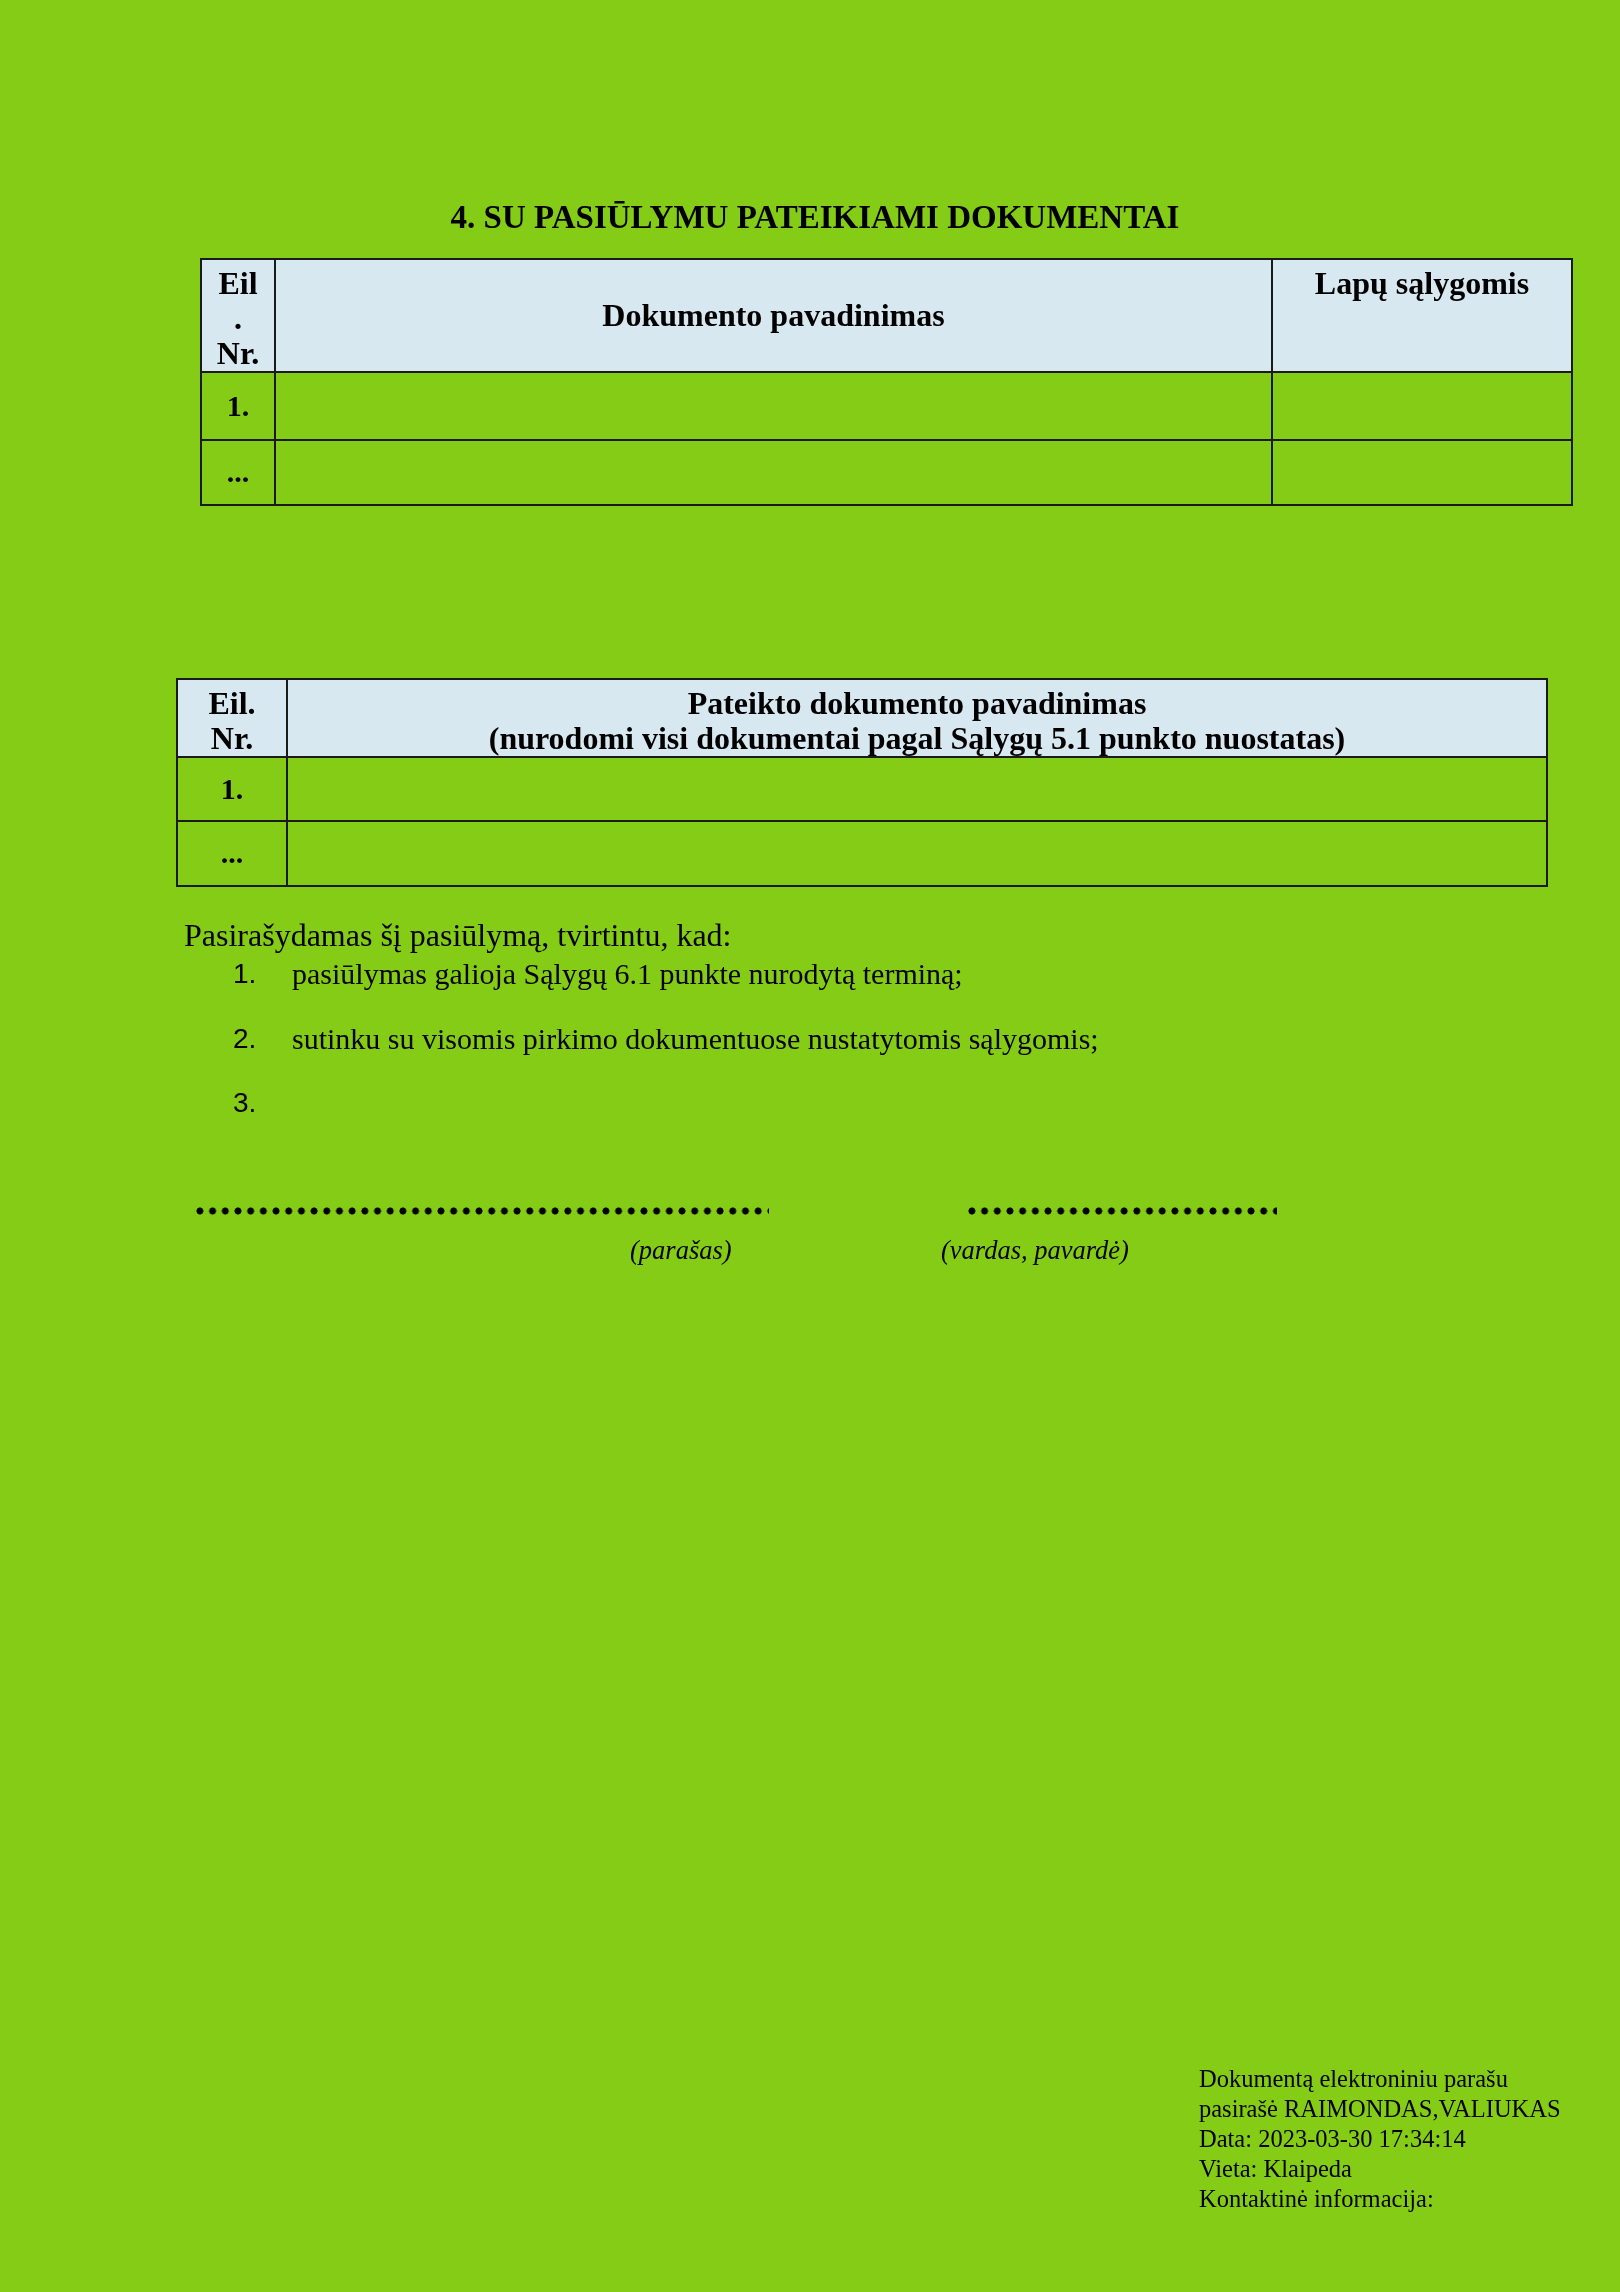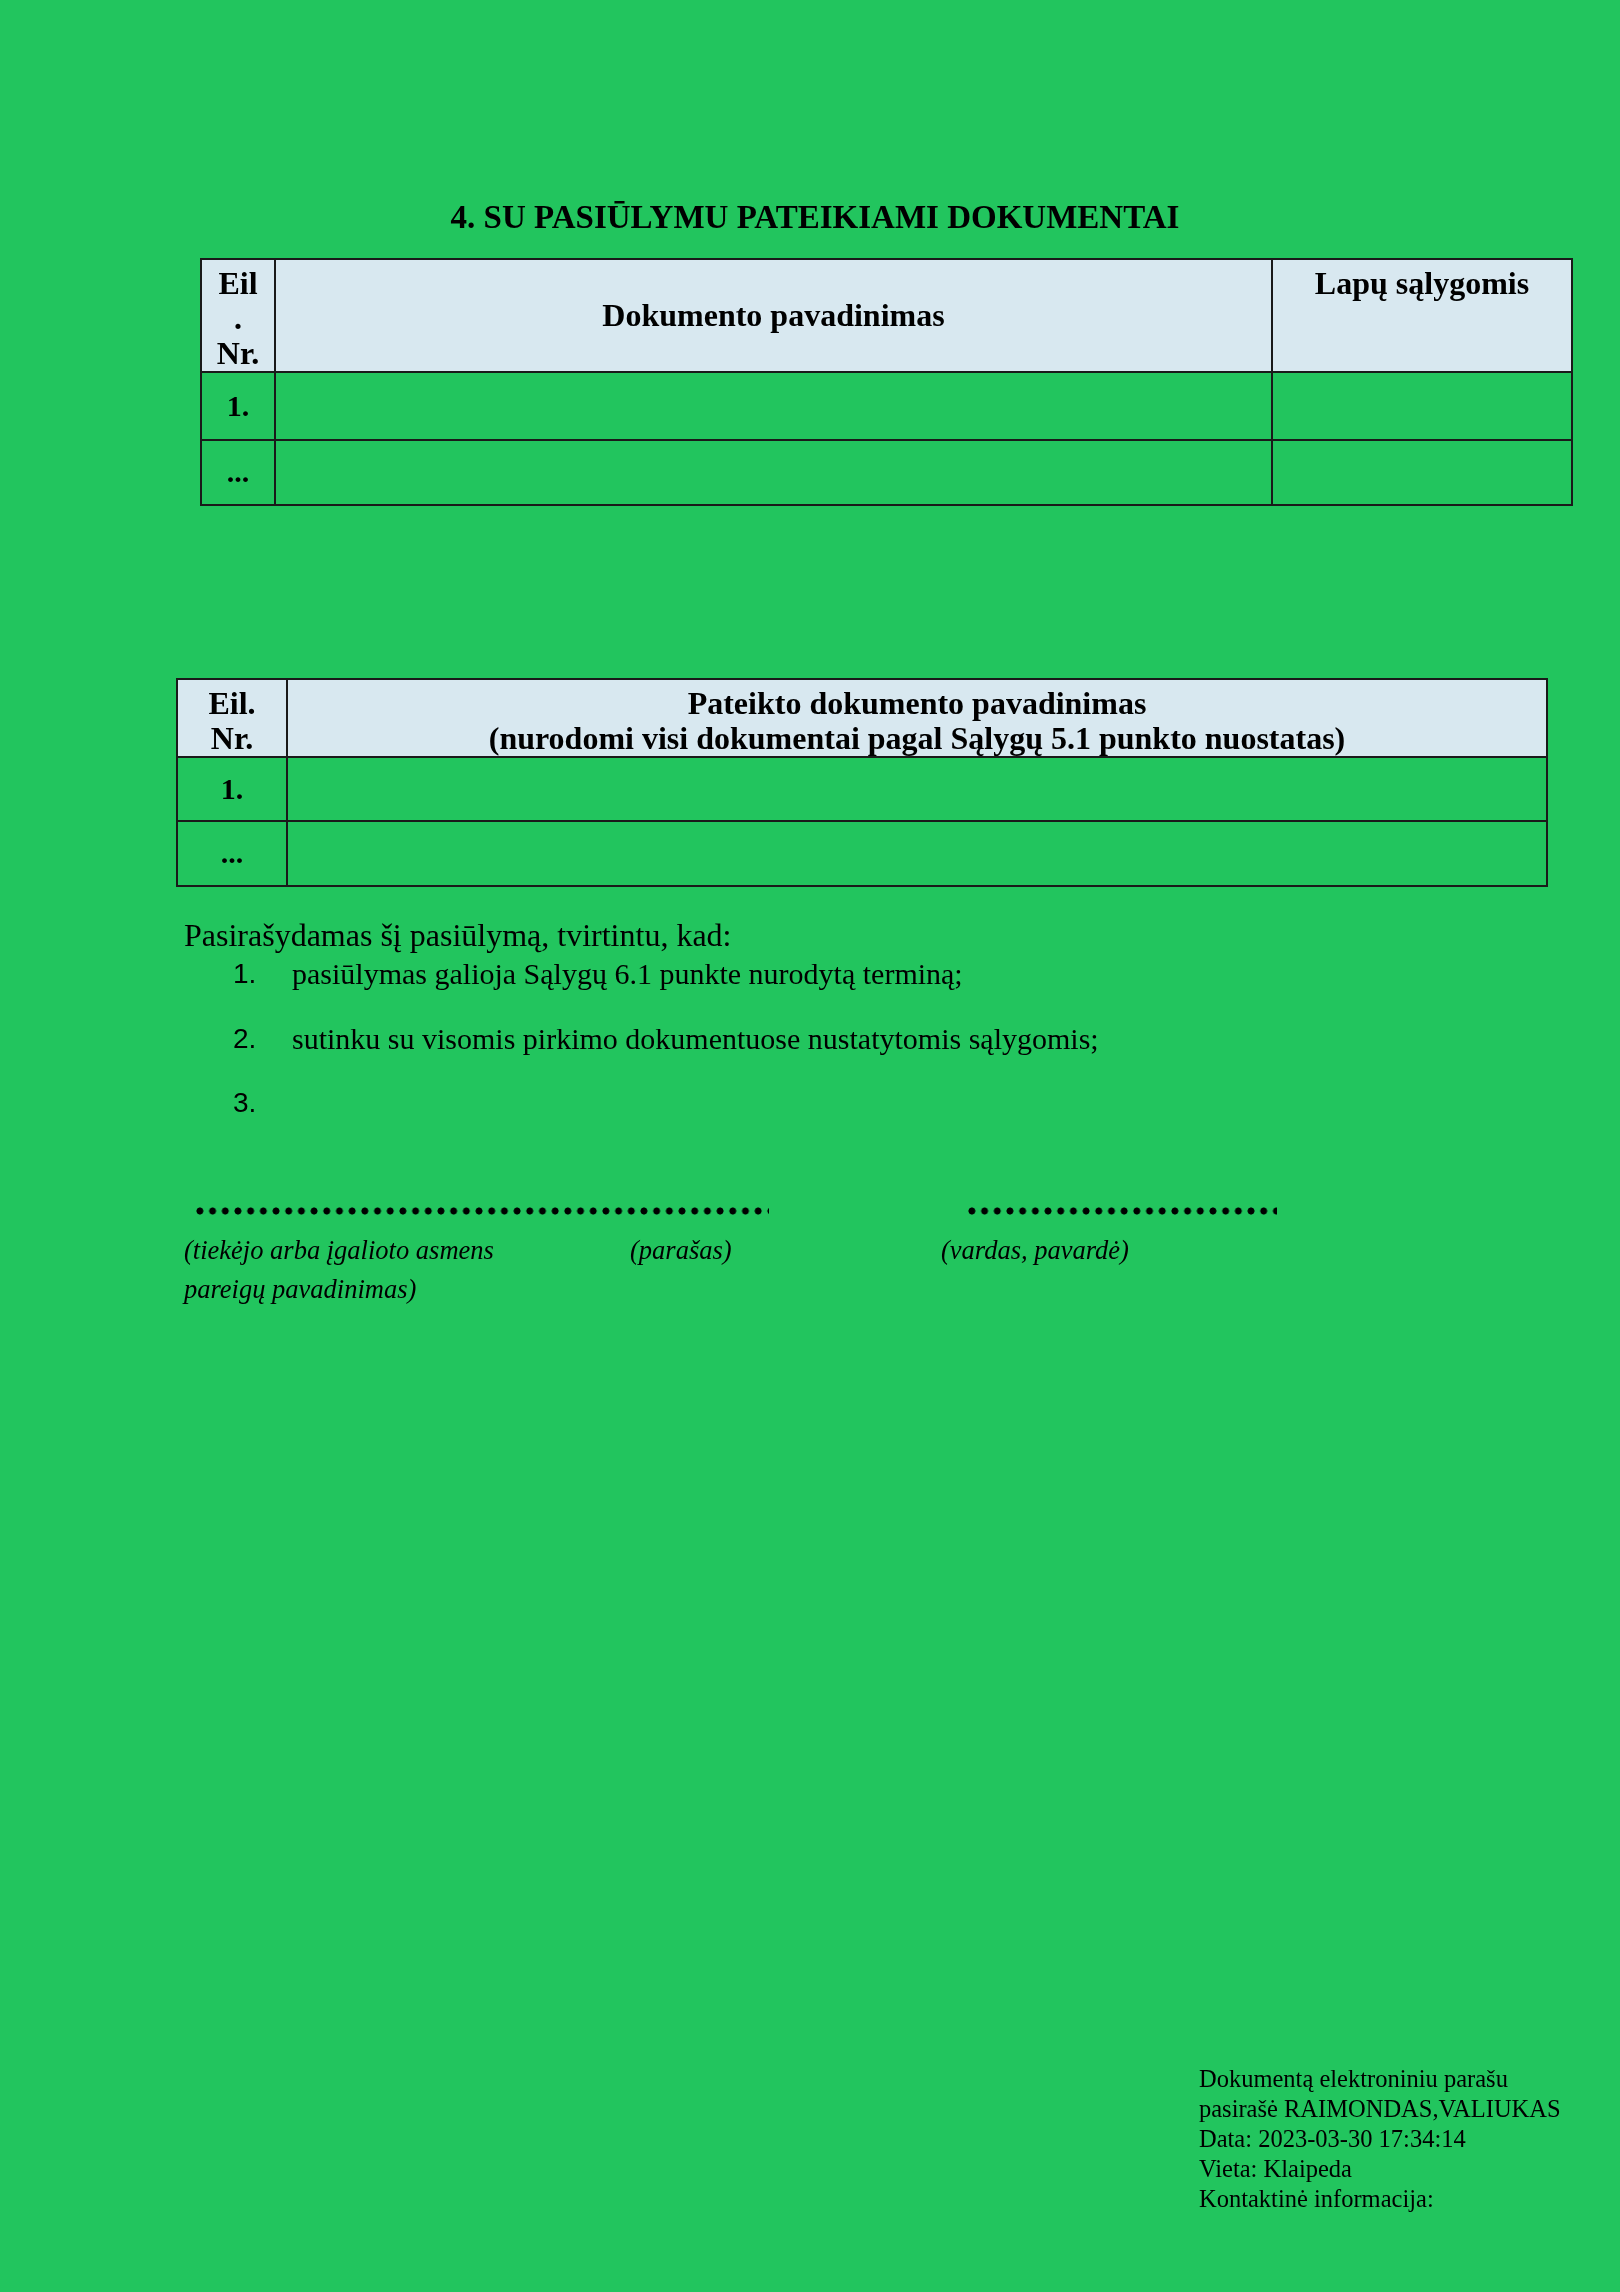--- a/index.html
+++ b/index.html
@@ -1,20 +1,20 @@
 <!DOCTYPE html>
 <html><head>
 <meta charset="utf-8">
 <style>
   html, body { margin: 0; padding: 0; background: #ffffff; }
   .page {
     position: relative;
     width: 1620px;
     height: 2293px;
-    background: #22c55e;
+    background: #84cc16;
     font-family: "Liberation Serif", serif;
     color: #000000;
     overflow: hidden;
   }
 
   
   .doc-title {
     position: absolute;
     left: 184px;
     width: 1262px;
@@ -193,24 +193,20 @@
     <span class="num">2.</span>
     <span class="itxt">sutinku su visomis pirkimo dokumentuose nustatytomis sąlygomis;</span>
   </div>
   <div class="decl-item li3">
     <span class="num">3.</span>
   </div>
 
   <div class="dotline dotline1"></div>
   <div class="dotline dotline2"></div>
 
-  <div class="sig-label sig-left">
-    <span style="display:block">(tiekėjo arba įgalioto asmens</span>
-    <span style="display:block">pareigų pavadinimas)</span>
-  </div>
   <div class="sig-label sig-middle">(parašas)</div>
   <div class="sig-label sig-right">(vardas, pavardė)</div>
 
   <div class="esig">
     <div>Dokumentą elektroniniu parašu</div>
     <div>pasirašė RAIMONDAS,VALIUKAS</div>
     <div>Data: 2023-03-30 17:34:14</div>
     <div>Vieta: Klaipeda</div>
     <div>Kontaktinė informacija:</div>
   </div>

